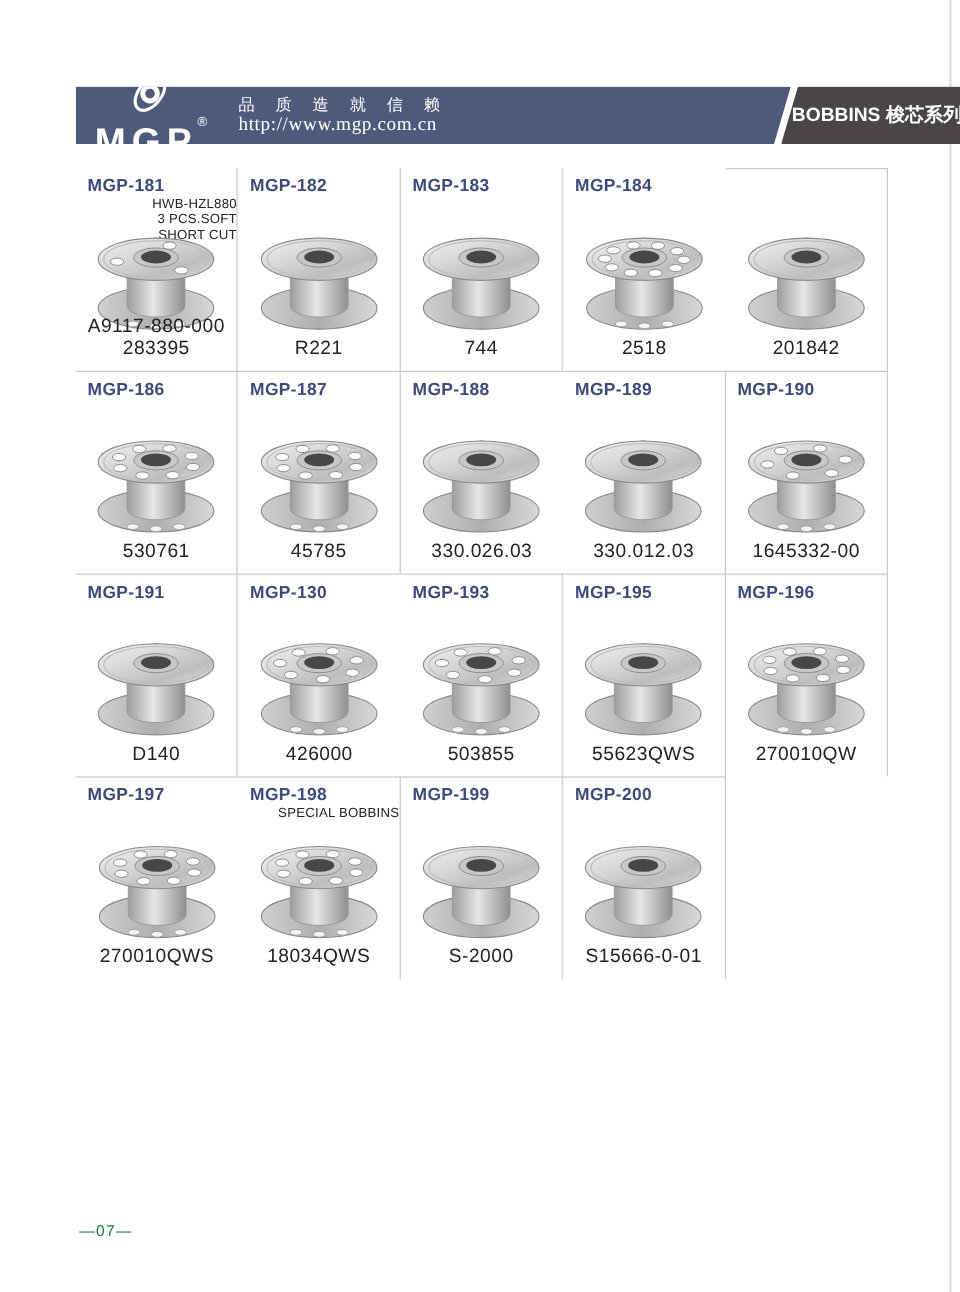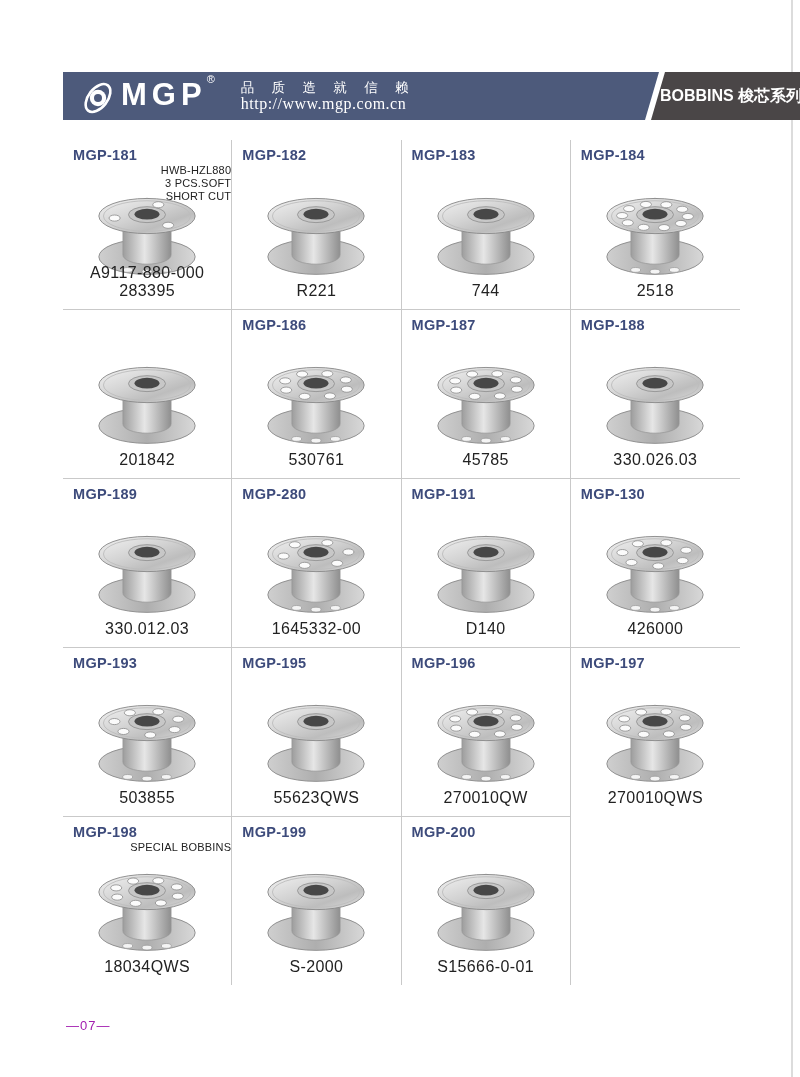--- a/index.html
+++ b/index.html
@@ -10,50 +10,50 @@
   
   .page-edge{position:absolute;top:0;bottom:0;right:7px;width:2px;background:#dcdcdc;}
 
   
   .header{position:absolute;left:63px;top:72px;width:677px;height:48px;}
   .header-bar{
     position:absolute;left:0;top:0;width:596px;height:48px;background:#4d5a7b;
     clip-path:polygon(0 0,100% 0,calc(100% - 14px) 100%,0 100%);
     display:flex;align-items:center;
   }
-  .logo-wrap{display:flex;align-items:flex-start;margin-left:14px;}
+  .logo-wrap{display:flex;align-items:flex-start;margin-left:14px;flex-direction:column;}
   .logo-icon{width:42px;height:40px;margin-top:3px;}
   .brand{color:#fff;font-weight:bold;font-size:31px;letter-spacing:5px;line-height:40px;margin-left:2px;}
   .regmark{color:#fff;font-size:11px;vertical-align:top;position:relative;top:-2px;}
   .header-text{margin-left:26px;color:#fff;font-family:Liberation Serif, serif;}
   .tagline{font-size:13.5px;letter-spacing:7px;line-height:16px;}
   .website{font-size:16px;letter-spacing:0.5px;line-height:16px;}
   .series-block{
     position:absolute;left:588px;top:0;width:152px;height:48px;background:#4a4647;
     clip-path:polygon(14px 0,100% 0,100% 100%,0 100%);
     display:flex;align-items:center;justify-content:center;
   }
   .series-title{color:#fff;font-weight:bold;font-size:16px;white-space:nowrap;padding-left:8px;}
 
   
   .grid{
     position:absolute;left:63px;top:140px;width:677px;height:845px;
-    display:grid;grid-template-columns:repeat(4,1fr);grid-template-rows:repeat(5,1fr);
+    display:grid;grid-template-columns:repeat(5,1fr);grid-template-rows:repeat(5,1fr);
   }
   .cell{position:relative;border-right:1px solid #c9c9c9;border-top:1px solid #c9c9c9;}
   .cell:nth-child(4n){border-right:none;}
   .cell:nth-child(-n+4){border-top:none;}
   .model{color:#3d4b7b;font-weight:bold;font-size:14.5px;padding:7px 0 0 10px;letter-spacing:0.3px;}
   .subtitle{padding:1px 0 0 10px;text-align:right;}
   .subtitle div{font-size:11px;color:#222;line-height:13px;letter-spacing:0.2px;}
   .photo{position:absolute;left:0;right:0;top:50%;margin-top:-46px;text-align:center;}
   .part{position:absolute;left:0;right:0;bottom:9px;text-align:center;font-size:16px;color:#222;letter-spacing:0.4px;}
 
   
-  .footer{position:absolute;left:66px;top:1018px;font-size:13px;color:#a21caf;letter-spacing:1px;}
+  .footer{position:absolute;left:66px;top:1018px;font-size:13px;color:#15803d;letter-spacing:1px;}
   svg{display:block;margin:0 auto;}
 </style>
 </head>
 <body>
 
 <svg width="0" height="0" style="position:absolute" aria-hidden="true">
   <defs>
     <linearGradient id="mgT" x1="0" y1="0" x2="1" y2="1">
       <stop offset="0" stop-color="#f2f2f2"></stop>
         <stop offset="0.45" stop-color="#d2d2d2"></stop>
@@ -283,21 +283,21 @@
           <ellipse cx="72" cy="40" rx="52" ry="19" fill="url(#mgT)" stroke="#8a8a8a" stroke-width="1"></ellipse>
           <ellipse cx="72" cy="40" rx="47" ry="16.5" fill="none" stroke="#bdbdbd" stroke-width="1"></ellipse>
           <ellipse cx="72" cy="38.5" rx="20" ry="8.6" fill="#c7c7c7" stroke="#8f8f8f" stroke-width="0.9"></ellipse>
           <ellipse cx="72" cy="38" rx="13.5" ry="5.8" fill="#474747"></ellipse>
         </svg>
       </div>
     <div class="part">330.012.03</div>
   </div>
 
   <div class="cell">
-    <div class="model">MGP-280</div>
+    <div class="model">MGP-190</div>
     <div class="subtitle"></div>
     <div class="photo">
         <svg width="134" height="100" viewBox="0 0 144 108">
           <ellipse cx="72" cy="84" rx="52" ry="19" fill="url(#mgB)" stroke="#8a8a8a" stroke-width="1"></ellipse>
           <path d="M46,42 L46,82 A26,10 0 0 0 98,82 L98,42 Z" fill="url(#mgS)" stroke="#979797" stroke-width="0.8"></path>
           <ellipse cx="51.1" cy="98.2" rx="5.4" ry="2.6" fill="#f4f4f4" stroke="#9a9a9a" stroke-width="0.8"></ellipse>
           <ellipse cx="72.0" cy="100.0" rx="5.4" ry="2.6" fill="#f4f4f4" stroke="#9a9a9a" stroke-width="0.8"></ellipse>
           <ellipse cx="92.9" cy="98.2" rx="5.4" ry="2.6" fill="#f4f4f4" stroke="#9a9a9a" stroke-width="0.8"></ellipse>
           <ellipse cx="72" cy="40" rx="52" ry="19" fill="url(#mgT)" stroke="#8a8a8a" stroke-width="1"></ellipse>
           <ellipse cx="72" cy="40" rx="47" ry="16.5" fill="none" stroke="#bdbdbd" stroke-width="1"></ellipse>

